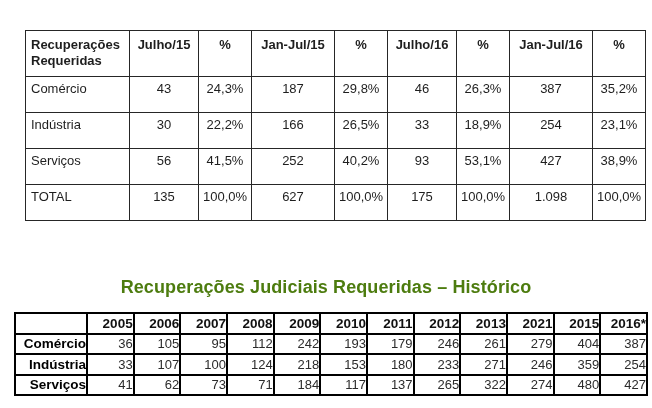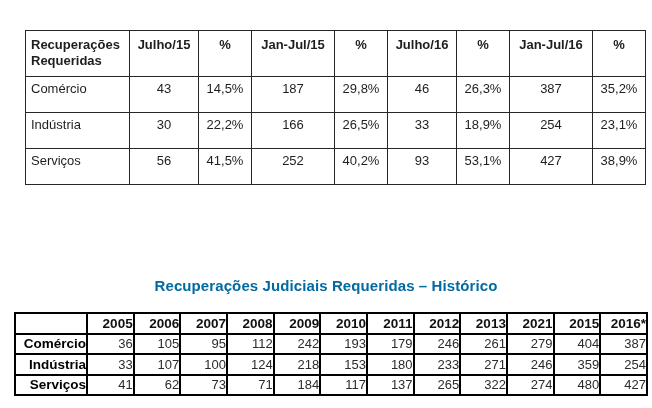--- a/index.html
+++ b/index.html
@@ -53,23 +53,23 @@
     padding-left: 5px;
   }
 
   
   .history-title {
     position: absolute;
     top: 277px;
     left: 0;
     width: 652px;
     text-align: center;
-    font-size: 15px;
-    font-weight: bold;
-    color: #0369a1;
+    font-size: 18px;
+    font-weight: bold;
+    color: #4d7c0f;
     letter-spacing: 0.1px;
   }
   table.history {
     position: absolute;
     left: 14px;
     top: 312px;
     width: 634px;
     border-collapse: collapse;
     table-layout: fixed;
     color: #111;
@@ -124,21 +124,21 @@
           <th>Julho/16</th>
           <th>%</th>
           <th>Jan-Jul/16</th>
           <th>%</th>
         </tr>
       </thead>
     <tbody>
         <tr>
           <td>Comércio</td>
           <td>43</td>
-          <td>14,5%</td>
+          <td>24,3%</td>
           <td>187</td>
           <td>29,8%</td>
           <td>46</td>
           <td>26,3%</td>
           <td>387</td>
           <td>35,2%</td>
         </tr>
         <tr>
           <td>Indústria</td>
           <td>30</td>
@@ -153,20 +153,31 @@
         <tr>
           <td>Serviços</td>
           <td>56</td>
           <td>41,5%</td>
           <td>252</td>
           <td>40,2%</td>
           <td>93</td>
           <td>53,1%</td>
           <td>427</td>
           <td>38,9%</td>
+        </tr>
+        <tr>
+          <td>TOTAL</td>
+          <td>135</td>
+          <td>100,0%</td>
+          <td>627</td>
+          <td>100,0%</td>
+          <td>175</td>
+          <td>100,0%</td>
+          <td>1.098</td>
+          <td>100,0%</td>
         </tr>
       </tbody>
   </table>
 
   <div class="history-title">Recuperações Judiciais Requeridas – Histórico</div>
 
   <table class="history" id="history-table">
     <colgroup>
       <col style="width:72px">
       <col>

